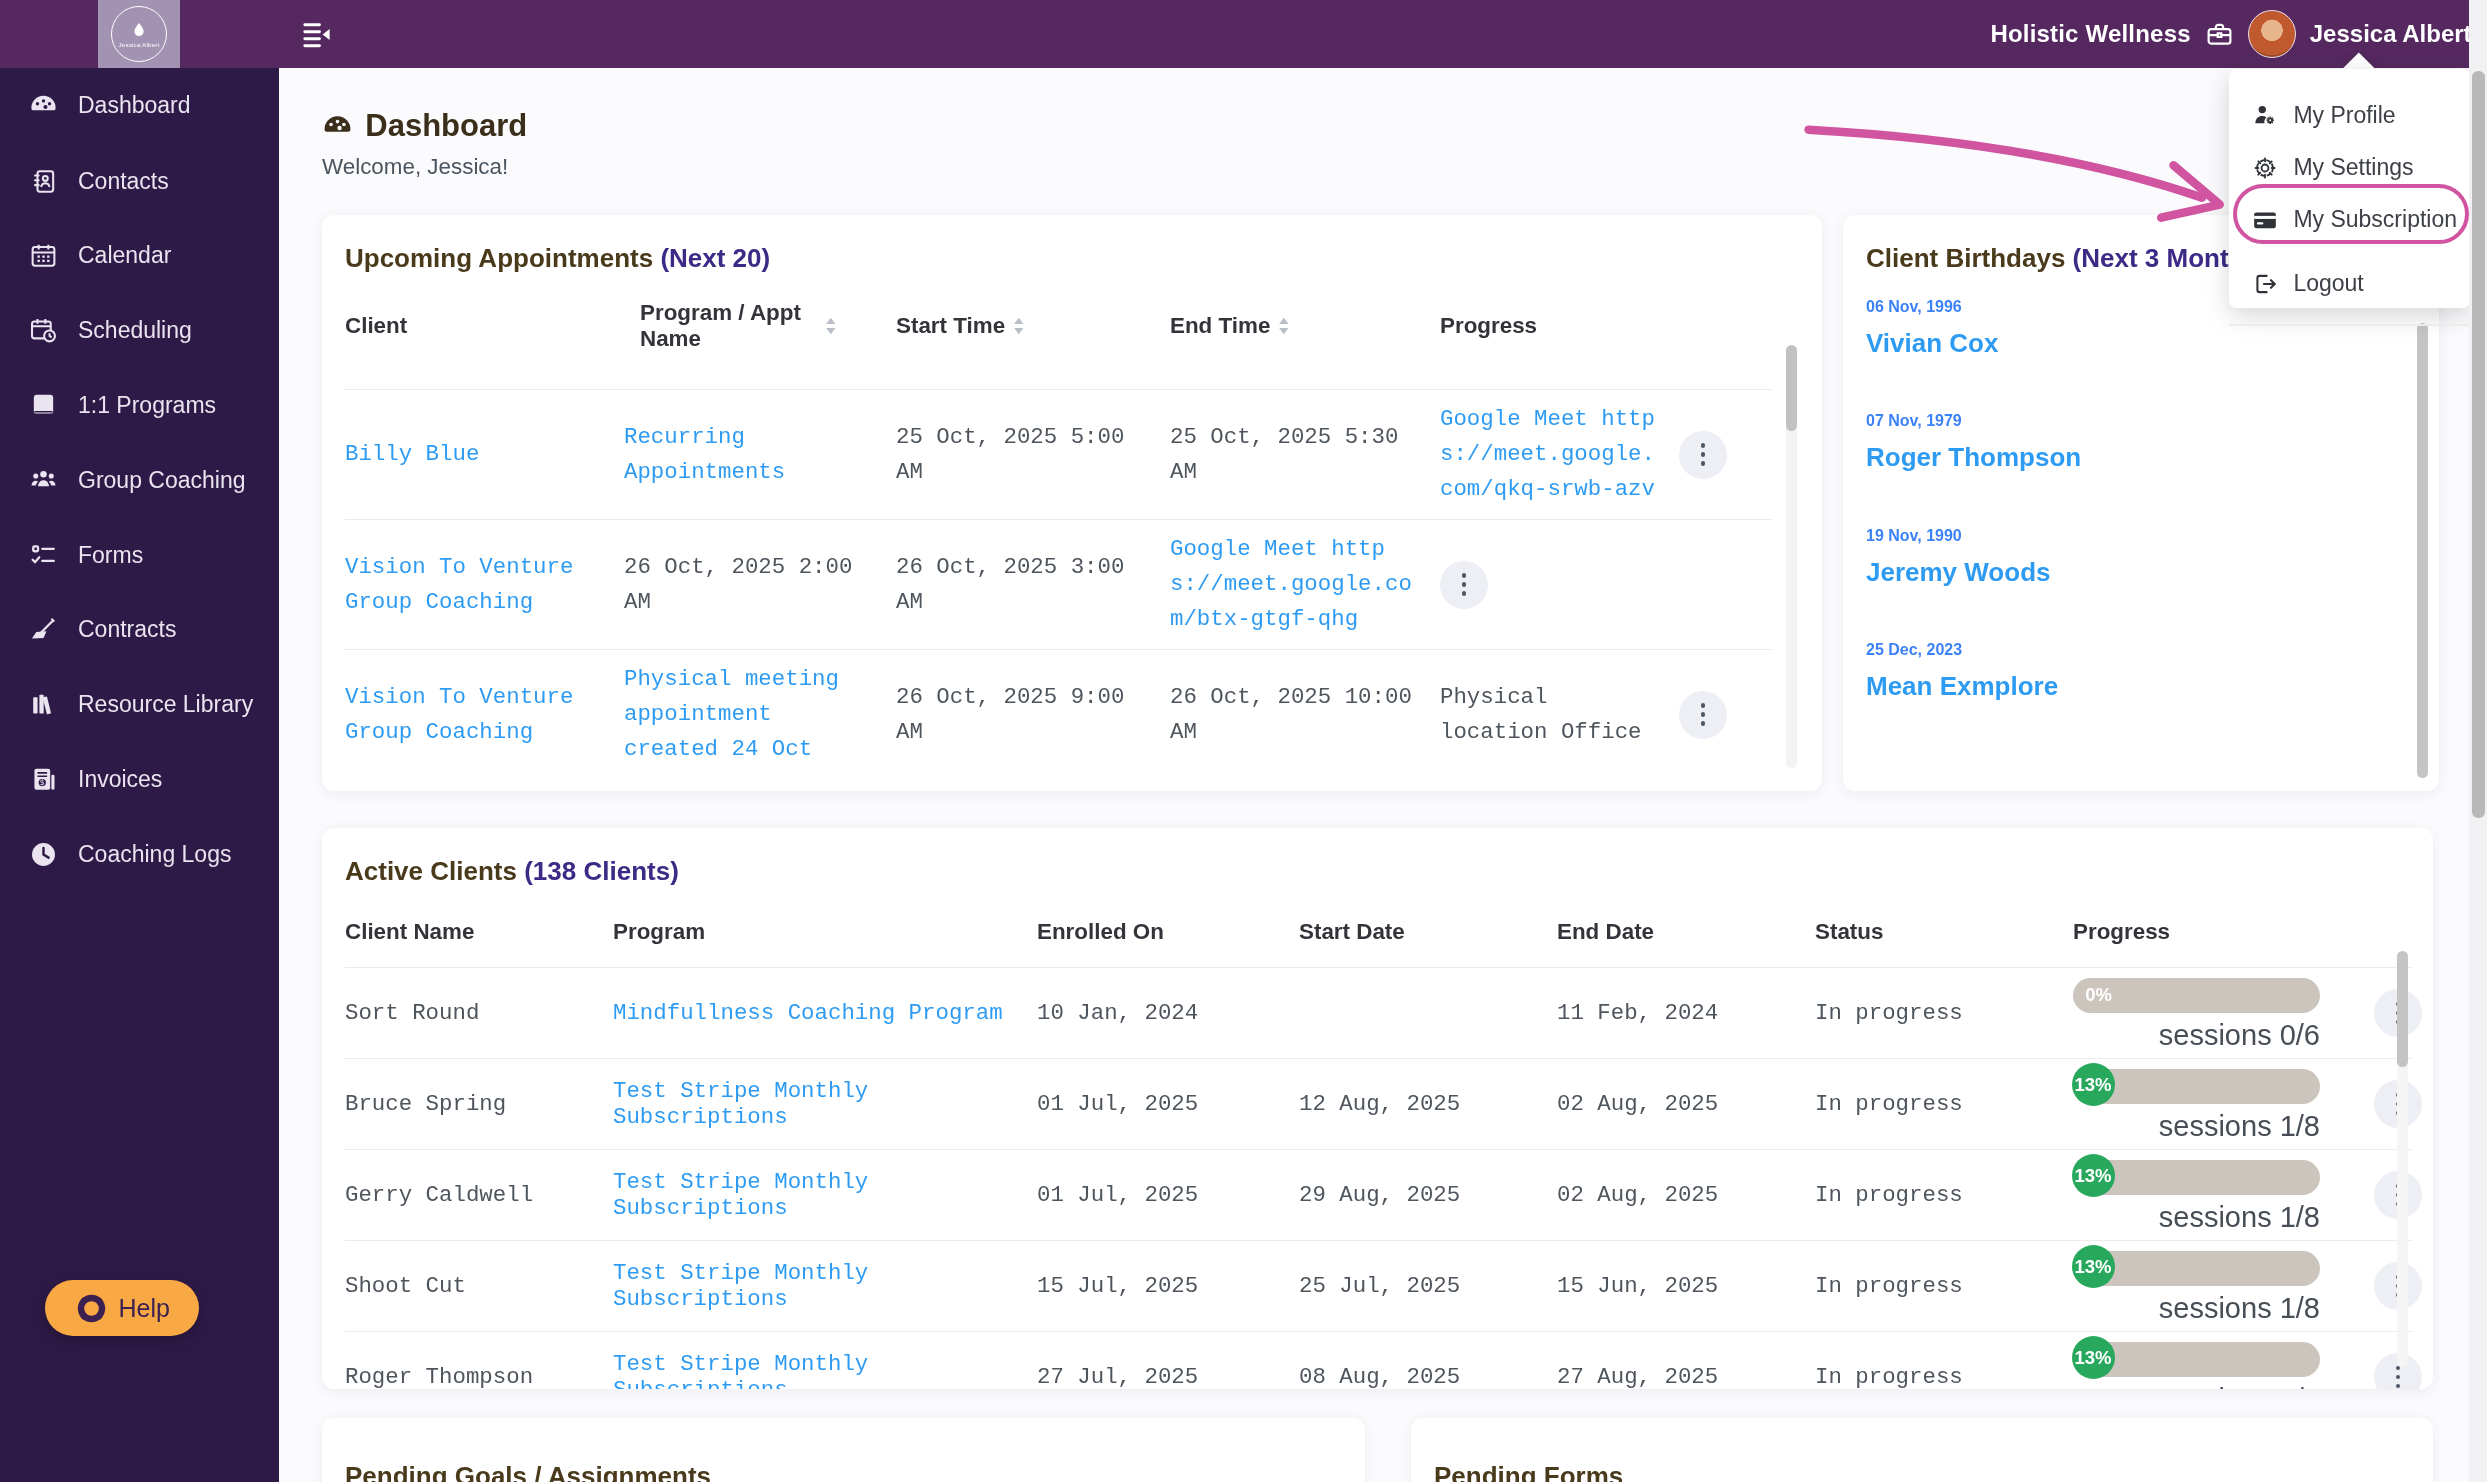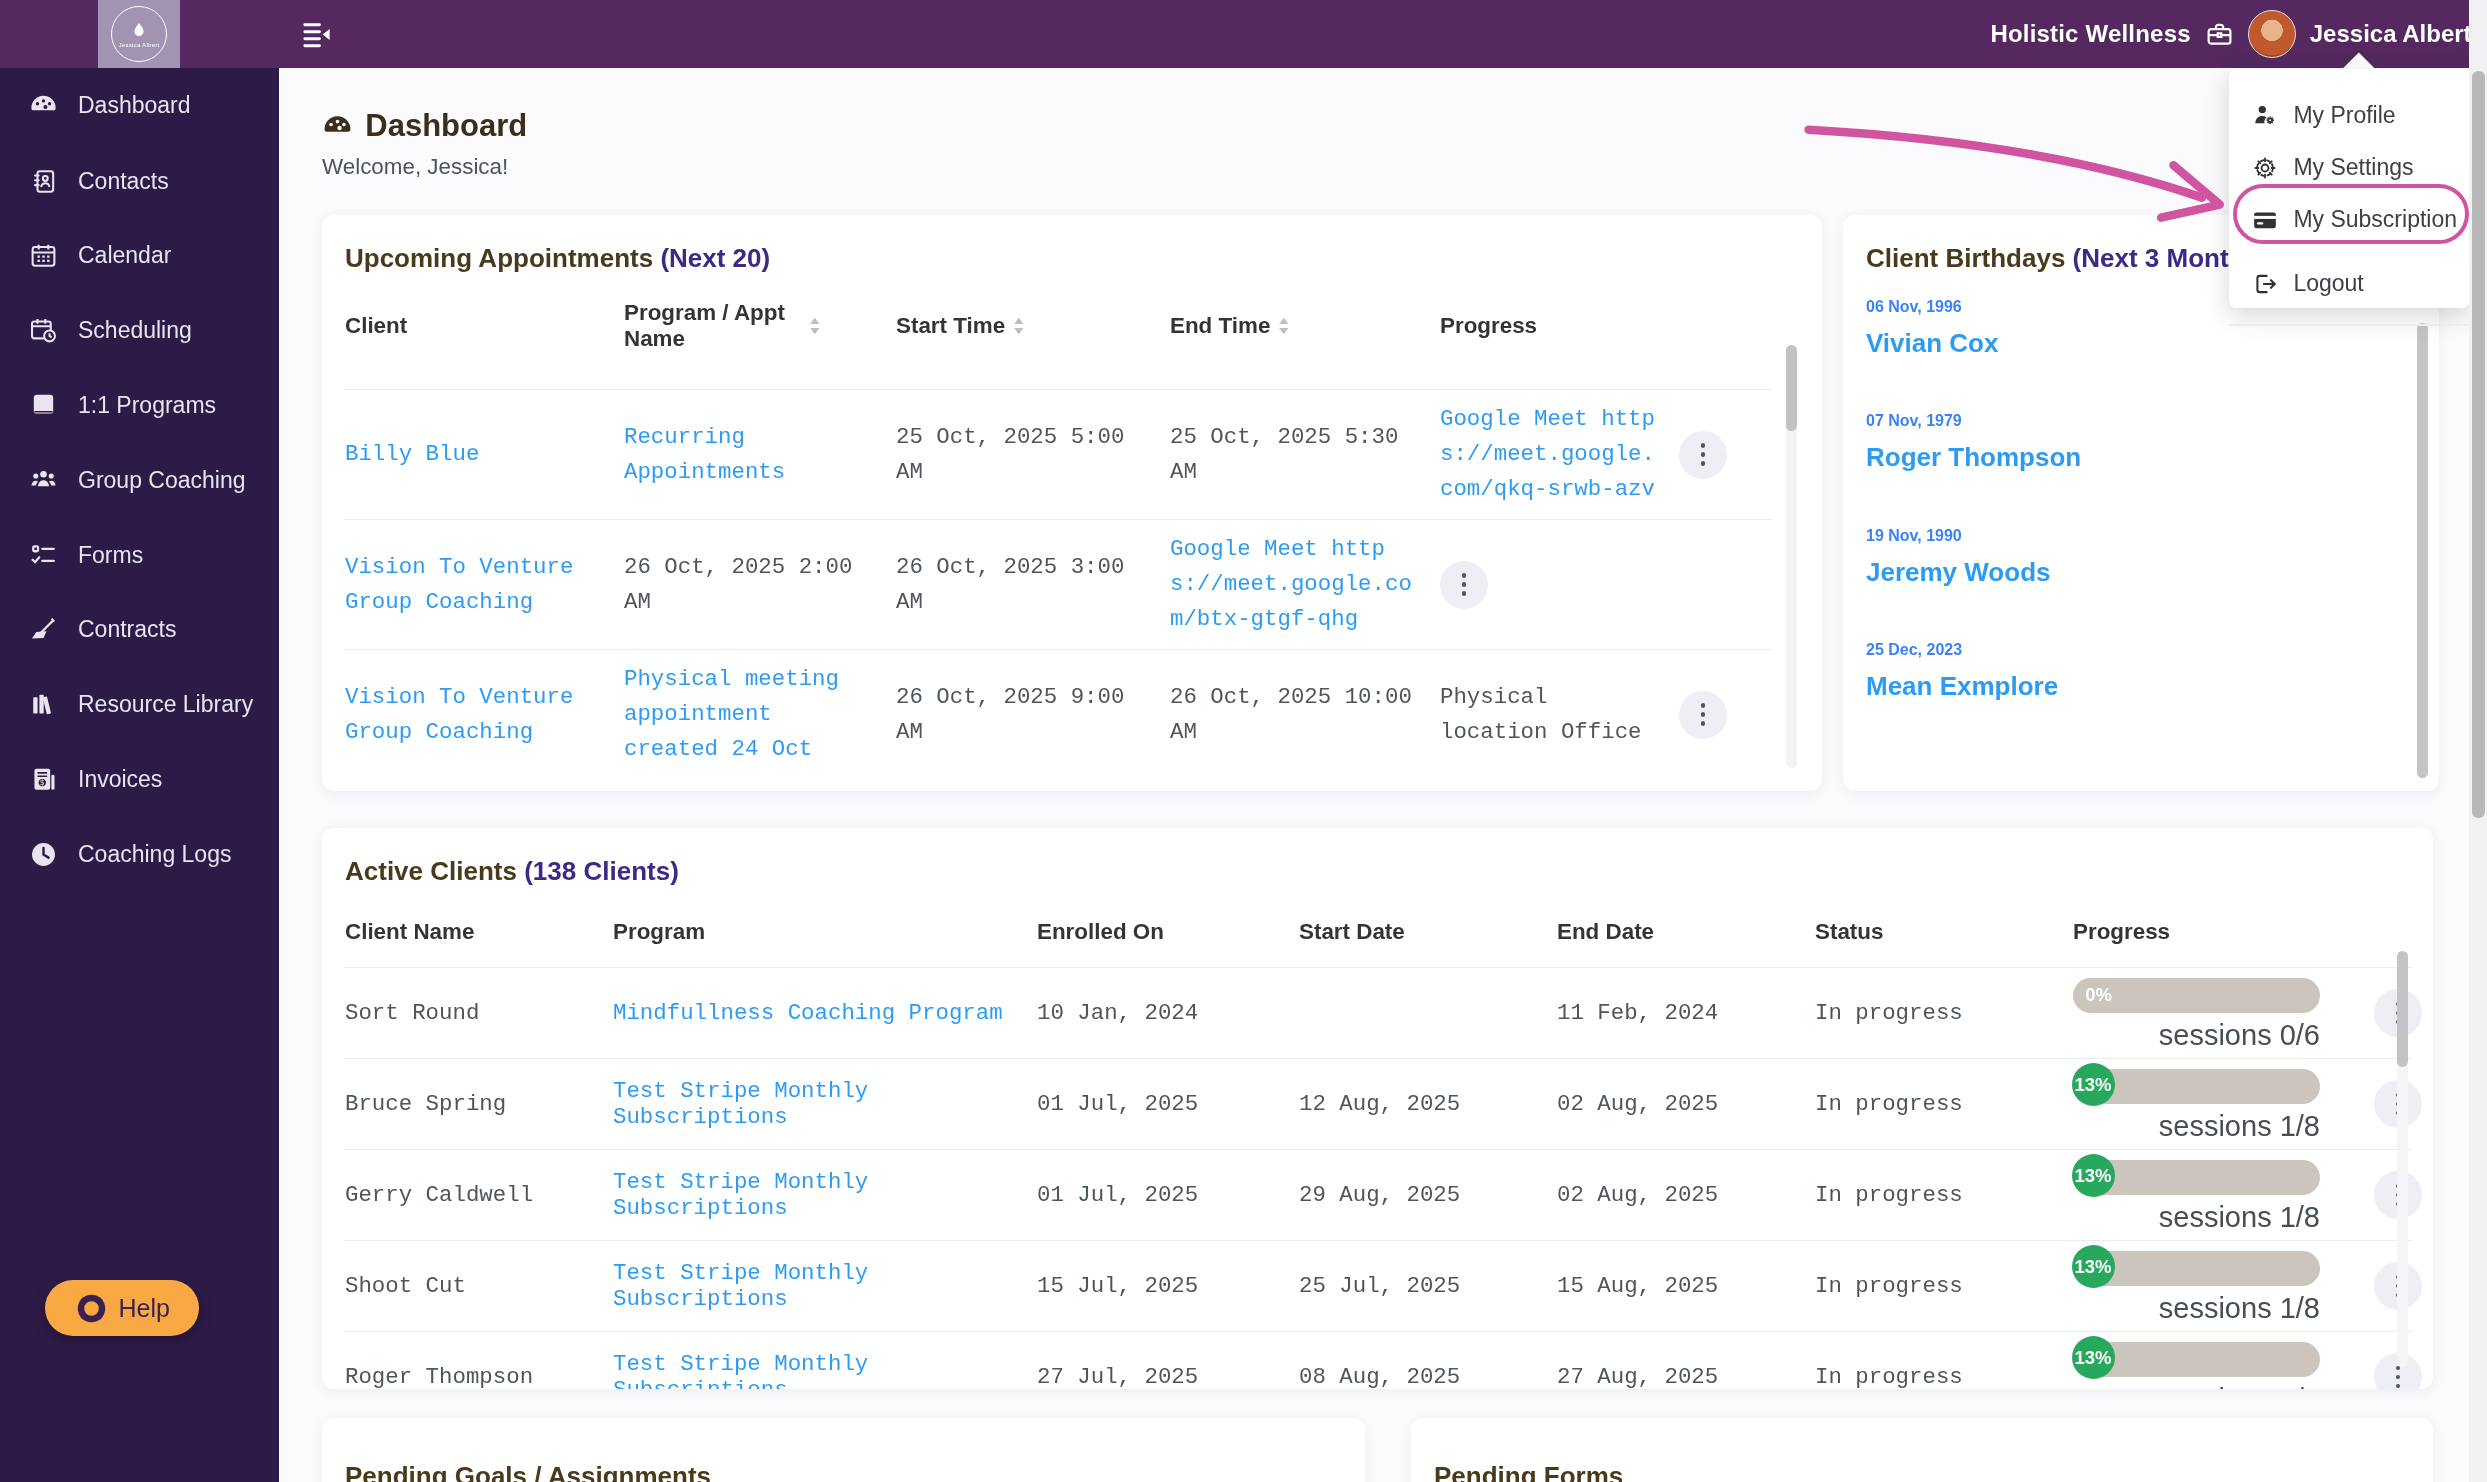--- a/index.html
+++ b/index.html
@@ -40,21 +40,21 @@
 
   .card { position:absolute; background:#fff; border-radius:12.3px; box-shadow:0 2.3px 12.3px rgba(60,33,80,.07); }
   .card-title { font-size:26px; font-weight:bold; color:#4a3a1c; }
   .card-title .suffix { color:#3c2a86; }
 
   
   .card-appts { left:43px; top:147px; width:1500px; height:576px; overflow:hidden; }
   .card-appts .card-title { position:absolute; left:23px; top:28px; }
   .tbl-head-appt { position:absolute; left:23px; top:85px; width:1388px; display:grid; grid-template-columns:279px 272px 274px 270px 239px; align-items:center; font-size:22.4px; font-weight:bold; color:#33343a; }
   .th { display:flex; align-items:center; gap:7.7px; padding-right:15.4px; }
-  .th .wrapbox { max-width:177px; }
+  .th .wrapbox { max-width:177px;margin-left:16px; }
   .sort { width:11.6px; height:20px; flex:none; color:#b9bec7; }
   .appt-rows { position:absolute; left:23px; top:174px; width:1450px; }
   .appt-row { position:relative; width:1427px; height:130px; display:grid; grid-template-columns:279px 272px 274px 270px 239px 1fr; align-items:center; border-top:1.5px solid #ebebeb; font-size:22.4px; color:#4e555c; line-height:1.55; }
   .cell { padding-right:20px;font-family:Liberation Mono, monospace; }
   .link { color:#2e9bf3; }
   .loc { word-break:break-all; }
   .dots-btn { width:48px; height:48px; border-radius:50%; background:#edeff4; border:none; display:flex; flex-direction:column; align-items:center; justify-content:center; gap:4.6px; cursor:pointer; justify-self:start; }
   .dots-btn i { width:4.6px; height:4.6px; border-radius:50%; background:#4b5563; }
   .vscroll { position:absolute; border-radius:6.2px; }
   .appt-track { left:1464px; top:130px; width:10.8px; height:423px; background:#f3f3f3; }
@@ -513,21 +513,21 @@
             <i></i>
             <i></i>
           </button>
       </div>
 
       <div class="cli-row">
         <div class="cell">Shoot Cut</div>
         <div class="cell link">Test Stripe Monthly Subscriptions</div>
         <div class="cell">15 Jul, 2025</div>
         <div class="cell">25 Jul, 2025</div>
-        <div class="cell">15 Aug, 2025</div>
+        <div class="cell">15 Jun, 2025</div>
         <div class="cell">In progress</div>
         <div class="prog-cell">
           <div class="prog-bar"></div>
           <div class="prog-circle">13%</div>
           <div class="prog-sessions">sessions 1/8</div>
         </div>
         <button class="dots-btn">
             <i></i>
             <i></i>
             <i></i>

